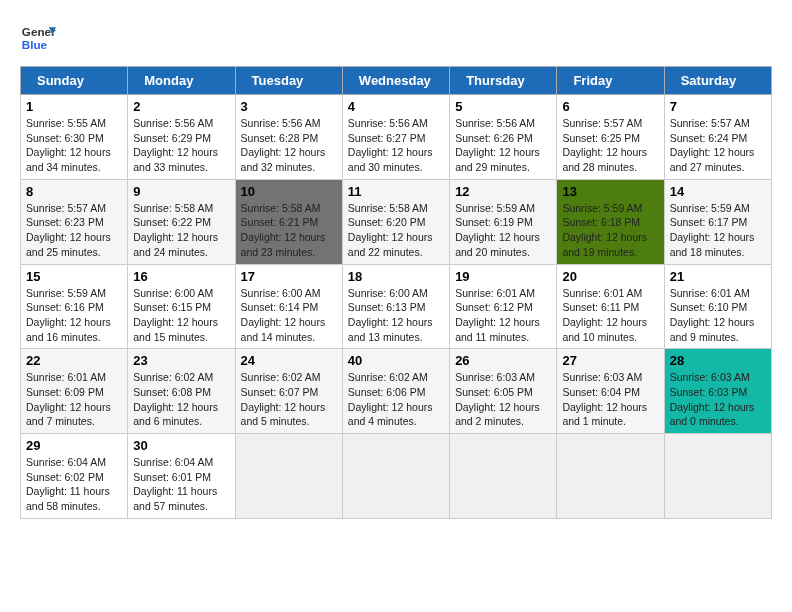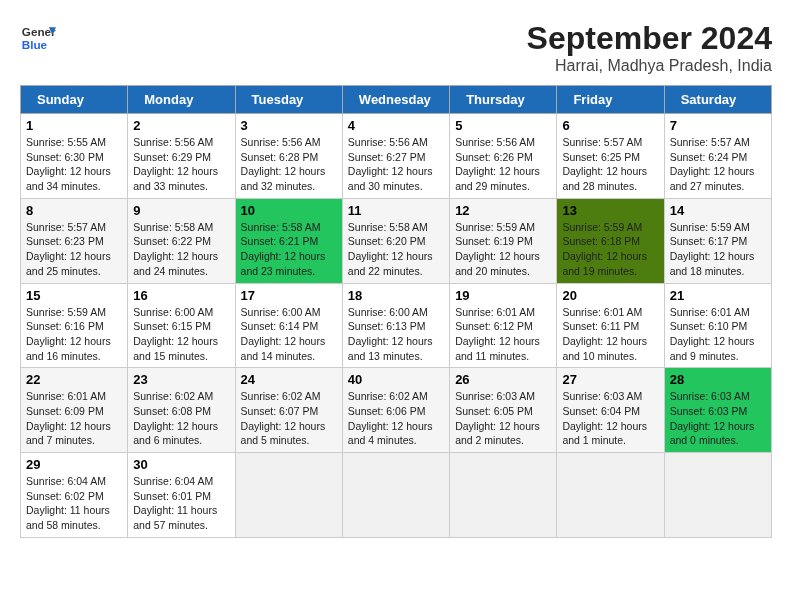--- a/index.html
+++ b/index.html
@@ -80,24 +80,20 @@
 </head>
 <body>
 
 <div class="header-area">
   <div class="logo">
     <svg class="logo-icon" viewBox="0 0 40 40" xmlns="http://www.w3.org/2000/svg">
       <text x="2" y="18" font-size="13" font-weight="bold" fill="#333" font-family="Arial">General</text>
       <text x="2" y="32" font-size="13" font-weight="bold" fill="#2563eb" font-family="Arial">Blue</text>
       <polygon points="32,8 40,8 36,16" fill="#1e6bb8"></polygon>
     </svg>
-  </div>
-  <div class="title-area">
-    <div class="month-title">September 2024</div>
-    <div class="subtitle">Harrai, Madhya Pradesh, India</div>
   </div>
 </div>
 
 <table class="calendar">
   <thead>
     <tr>
     <th>Sunday</th>
         <th>Monday</th>
         <th>Tuesday</th>
         <th>Wednesday</th>
@@ -139,21 +135,21 @@
       </tr>
       <tr style="background: rgb(245, 245, 245);">
         <td style="background: rgb(245, 245, 245);">
           <span class="day-num">8</span>
           <div class="day-info">Sunrise: 5:57 AM<br>Sunset: 6:23 PM<br>Daylight: 12 hours and 25 minutes.</div>
         </td>
         <td style="background: rgb(245, 245, 245);">
           <span class="day-num">9</span>
           <div class="day-info">Sunrise: 5:58 AM<br>Sunset: 6:22 PM<br>Daylight: 12 hours and 24 minutes.</div>
         </td>
-        <td style="background: #22c55e;">
+        <td style="background: #737373;">
           <span class="day-num">10</span>
           <div class="day-info">Sunrise: 5:58 AM<br>Sunset: 6:21 PM<br>Daylight: 12 hours and 23 minutes.</div>
         </td>
         <td style="background: rgb(245, 245, 245);">
           <span class="day-num">11</span>
           <div class="day-info">Sunrise: 5:58 AM<br>Sunset: 6:20 PM<br>Daylight: 12 hours and 22 minutes.</div>
         </td>
         <td style="background: rgb(245, 245, 245);">
           <span class="day-num">12</span>
           <div class="day-info">Sunrise: 5:59 AM<br>Sunset: 6:19 PM<br>Daylight: 12 hours and 20 minutes.</div>
@@ -215,21 +211,21 @@
           <div class="day-info">Sunrise: 6:02 AM<br>Sunset: 6:06 PM<br>Daylight: 12 hours and 4 minutes.</div>
         </td>
         <td style="background: rgb(245, 245, 245);">
           <span class="day-num">26</span>
           <div class="day-info">Sunrise: 6:03 AM<br>Sunset: 6:05 PM<br>Daylight: 12 hours and 2 minutes.</div>
         </td>
         <td style="background: rgb(245, 245, 245);">
           <span class="day-num">27</span>
           <div class="day-info">Sunrise: 6:03 AM<br>Sunset: 6:04 PM<br>Daylight: 12 hours and 1 minute.</div>
         </td>
-        <td style="background: #22c55e;">
+        <td style="background: #14b8a6;">
           <span class="day-num">28</span>
           <div class="day-info">Sunrise: 6:03 AM<br>Sunset: 6:03 PM<br>Daylight: 12 hours and 0 minutes.</div>
         </td>
       </tr>
       <tr>
         <td>
           <span class="day-num">29</span>
           <div class="day-info">Sunrise: 6:04 AM<br>Sunset: 6:02 PM<br>Daylight: 11 hours and 58 minutes.</div>
         </td>
         <td>

